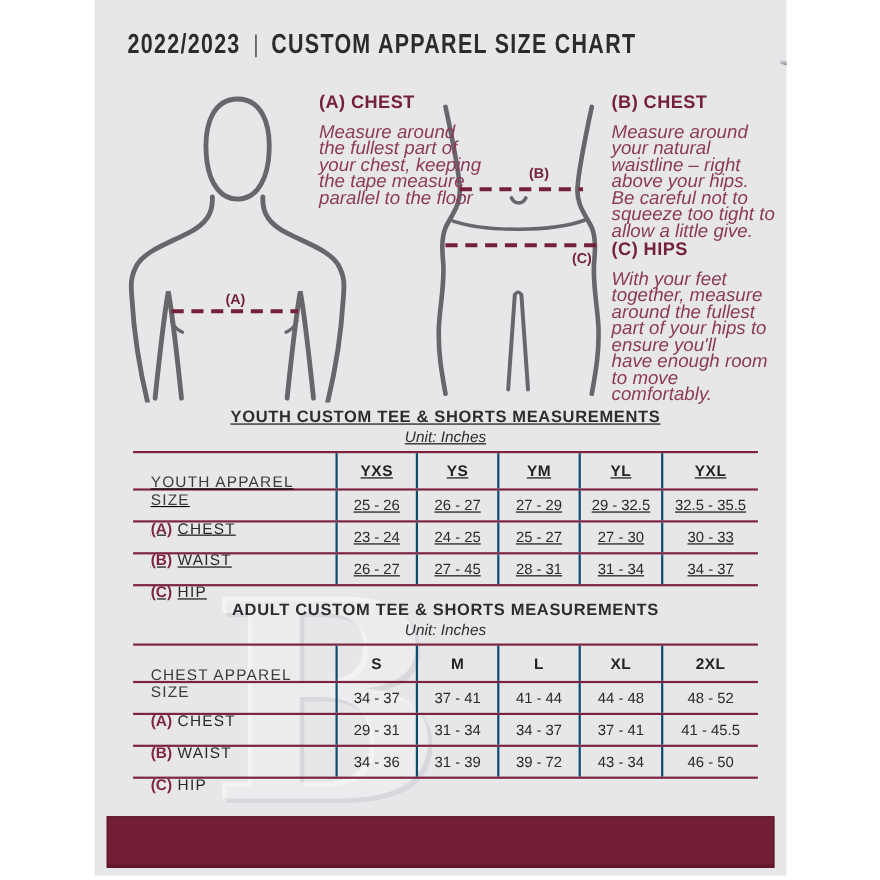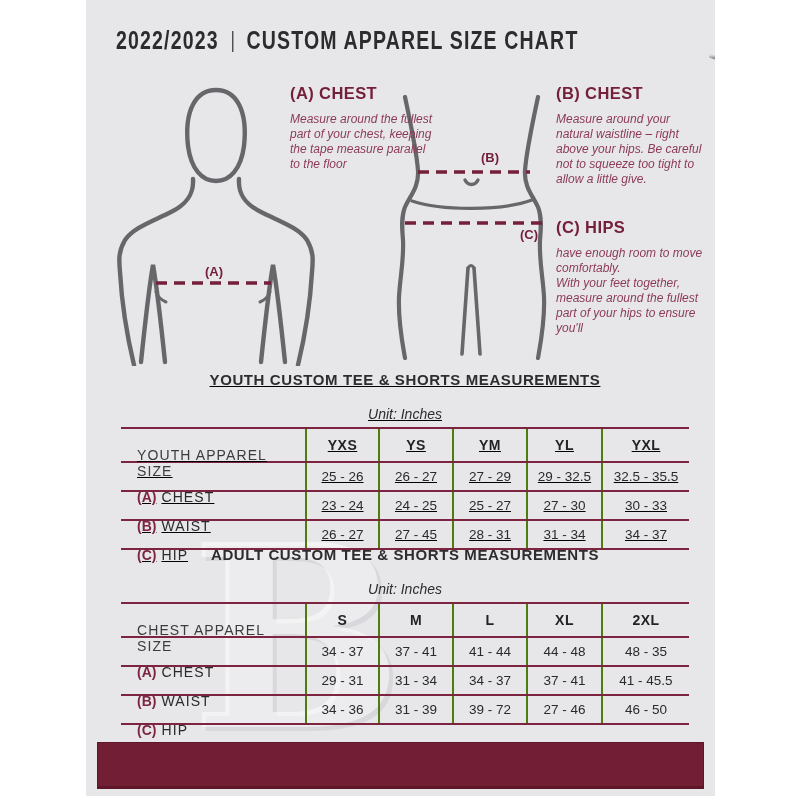--- a/index.html
+++ b/index.html
@@ -30,21 +30,21 @@
 
   
   .fig { position:absolute; z-index:1; }
   .fig-torso { left:24px; top:82px; }
   .fig-hips  { left:304px; top:95px; }
   .marker-label { font:bold 13px "Liberation Sans", sans-serif; fill:#75203a; }
 
   .instr { position:absolute; z-index:1; }
   .sec-heading { font-size:16.5px; font-weight:bold; color:#75203a; letter-spacing:0.4px; }
   .sec-body {
-    font-size:12px; font-style:italic; color:#8c3a57;
+    font-size:17px; font-style:italic; color:#8c3a57;
     line-height:15px; margin-top:9px;
   }
   .block-chest { left:172px; top:84px; width:148px;margin-left:32px; }
   .block-waist { left:470px; top:84px; width:150px; }
   .block-hips  { left:470px; top:218px; width:154px; }
   .sec-body .line { display:block; }
 
   
   .watermark {
     position:absolute; left:104px; top:512px; z-index:0;
@@ -54,31 +54,31 @@
     user-select:none; pointer-events:none;
   }
 
   
   .table-block { position:absolute; left:35px; width:568px; z-index:1; }
   .tb-youth { top:371px;text-decoration:underline; }
   .tb-adult { top:546px; }
   .tbl-title { text-align:center; font-size:15px; font-weight:bold;
     letter-spacing:0.6px; color:#2d2d2f; line-height:17px; }
   .tbl-unit { text-align:center; font-size:14px; font-style:italic;
-    color:#2d2d2f; line-height:16px; margin-top:18px; }
+    color:#2d2d2f; line-height:16px; margin-top:1px; }
   .size-table { margin-top:5px; border-top:2px solid #7c2440; }
   .trow { display:flex; border-bottom:2px solid #7c2440; box-sizing:border-box; }
   .trow.head { height:34px; }
   .trow.body { height:29px; }
   .tcell {
     display:flex; align-items:center; justify-content:center;
     font-size:13.5px; color:#2a2a2c; box-sizing:border-box;
   }
   .tcell.label { width:184px; justify-content:flex-start; padding-left:16px;margin-top:34px; }
-  .tcell.c  { border-left:2px solid #4d7c0f; }
+  .tcell.c  { border-left:2px solid #0c4a6e; }
   .tcell.c1 { width:73px; } .tcell.c2 { width:74px; } .tcell.c3 { width:74px; }
   .tcell.c4 { width:75px; } .tcell.c5 { width:88px; }
   .trow.head .tcell.label { font-size:14px; letter-spacing:1.1px; color:#3b3b3d; }
   .trow.head .tcell.c { font-weight:bold; font-size:14px; letter-spacing:0.5px; color:#232325; }
   .row-prefix { font-weight:bold; color:#7c2440; margin-right:5px; font-size:14px; }
   .row-label { letter-spacing:1.1px; font-size:14px; color:#29292b; }
 
   
   .footer-bar {
     position:absolute; left:11px; top:742px; width:607px; height:47px;
@@ -150,22 +150,22 @@
   </div>
 
   <div class="instr block-waist">
     <div class="sec-heading">(B) CHEST</div>
     <div class="sec-body">Measure around your natural waistline – right above your hips. Be careful not to squeeze too tight to allow a little give.</div>
   </div>
 
   <div class="instr block-hips">
     <div class="sec-heading">(C) HIPS</div>
     <div class="sec-body">
+      <span class="line">With your feet together, measure around the fullest part of your hips to ensure you'll</span>
       <span class="line">have enough room to move comfortably.</span>
-      <span class="line">With your feet together, measure around the fullest part of your hips to ensure you'll</span>
     </div>
   </div>
 
   <div class="watermark">B</div>
 
   <div class="table-block tb-youth">
     <div class="tbl-title">YOUTH CUSTOM TEE &amp; SHORTS MEASUREMENTS</div>
     <div class="tbl-unit">Unit: Inches</div>
     <div class="size-table">
       <div class="trow head">
@@ -226,42 +226,42 @@
       </div>
       <div class="trow body">
         <div class="tcell label">
           <span class="row-prefix">(A)</span>
           <span class="row-label">CHEST</span>
         </div>
         <div class="tcell c c1">34 - 37</div>
         <div class="tcell c c2">37 - 41</div>
         <div class="tcell c c3">41 - 44</div>
         <div class="tcell c c4">44 - 48</div>
-        <div class="tcell c c5">48 - 35</div>
+        <div class="tcell c c5">48 - 52</div>
       </div>
       <div class="trow body">
         <div class="tcell label">
           <span class="row-prefix">(B)</span>
           <span class="row-label">WAIST</span>
         </div>
         <div class="tcell c c1">29 - 31</div>
         <div class="tcell c c2">31 - 34</div>
         <div class="tcell c c3">34 - 37</div>
         <div class="tcell c c4">37 - 41</div>
         <div class="tcell c c5">41 - 45.5</div>
       </div>
       <div class="trow body">
         <div class="tcell label">
           <span class="row-prefix">(C)</span>
           <span class="row-label">HIP</span>
         </div>
         <div class="tcell c c1">34 - 36</div>
         <div class="tcell c c2">31 - 39</div>
         <div class="tcell c c3">39 - 72</div>
-        <div class="tcell c c4">27 - 46</div>
+        <div class="tcell c c4">43 - 34</div>
         <div class="tcell c c5">46 - 50</div>
       </div>
     </div>
   </div>
 
   <div class="footer-bar"></div>
 
 </div>
 
 </body></html>

